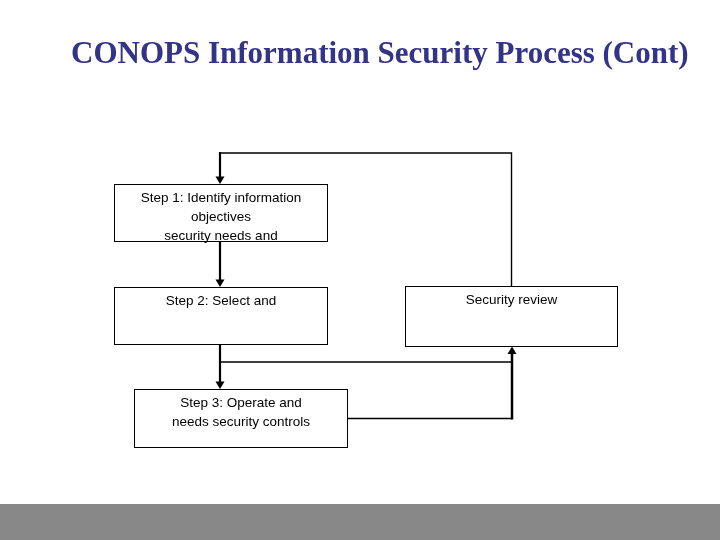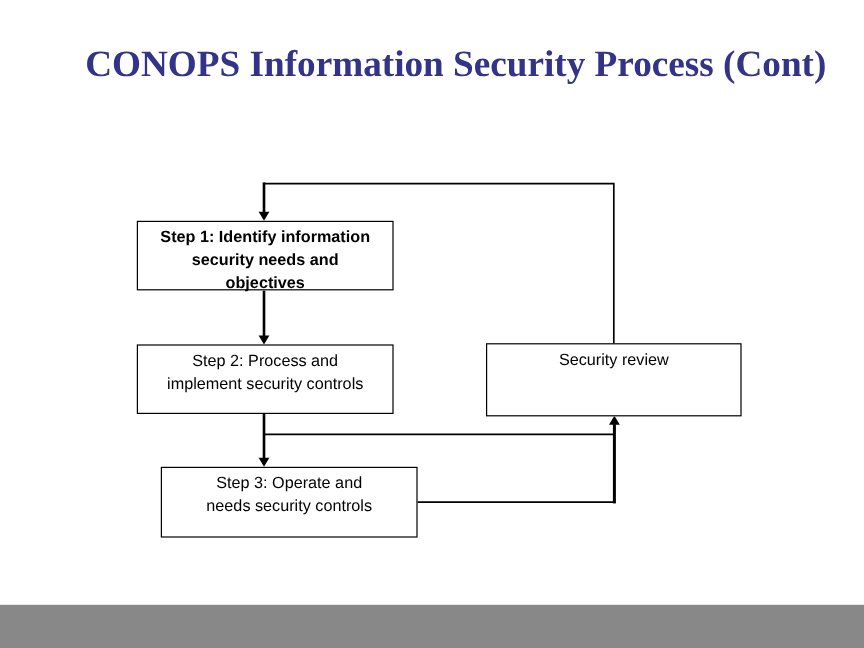--- a/index.html
+++ b/index.html
@@ -38,21 +38,21 @@
     position:absolute;
     box-sizing:border-box;
     background:#ffffff;
     border:1.5px solid var(--box_border,#000);
     text-align:center;
     font-size:13.5px;
     line-height:19px;
     color:#000;
     padding-top:3px;
   }
-  .box-step1{left:114px;top:184px;width:214px;height:58px;font-weight:bold;}
+  .box-step1{left:114px;top:184px;width:214px;height:58px;}
   .box-step2{left:114px;top:287px;width:214px;height:58px;}
   .box-step3{left:114px;top:389px;width:214px;height:59px;margin-left:20px;}
   .box-review{left:405px;top:286px;width:213px;height:61px;}
 </style>
 </head>
 <body>
 
 <div class="slide">
 
   <div class="slide-title">CONOPS Information Security Process (Cont)</div>
@@ -72,27 +72,26 @@
     <line class="thin" x1="220" y1="362" x2="512" y2="362"></line>
 
     <line class="thin" x1="327" y1="418.5" x2="512" y2="418.5"></line>
 
     <line class="thick" x1="512" y1="419.5" x2="512" y2="353.5"></line>
     <polygon class="arrowhead" points="512,346.5 507.5,354 516.5,354"></polygon>
   </svg>
 
   <div class="flow-box box-step1">
     <div>Step 1: Identify information</div>
+    <div>objectives</div>
     <div>security needs and</div>
-    <div>objectives</div>
   </div>
 
   <div class="flow-box box-step2">
-    <div>Step 2: Process and</div>
-    <div>implement security controls</div>
+    <div>Step 2: Select and</div>
   </div>
 
   <div class="flow-box box-step3">
     <div>Step 3: Operate and</div>
     <div>needs security controls</div>
   </div>
 
   <div class="flow-box box-review">
     <div>Security review</div>
   </div>

